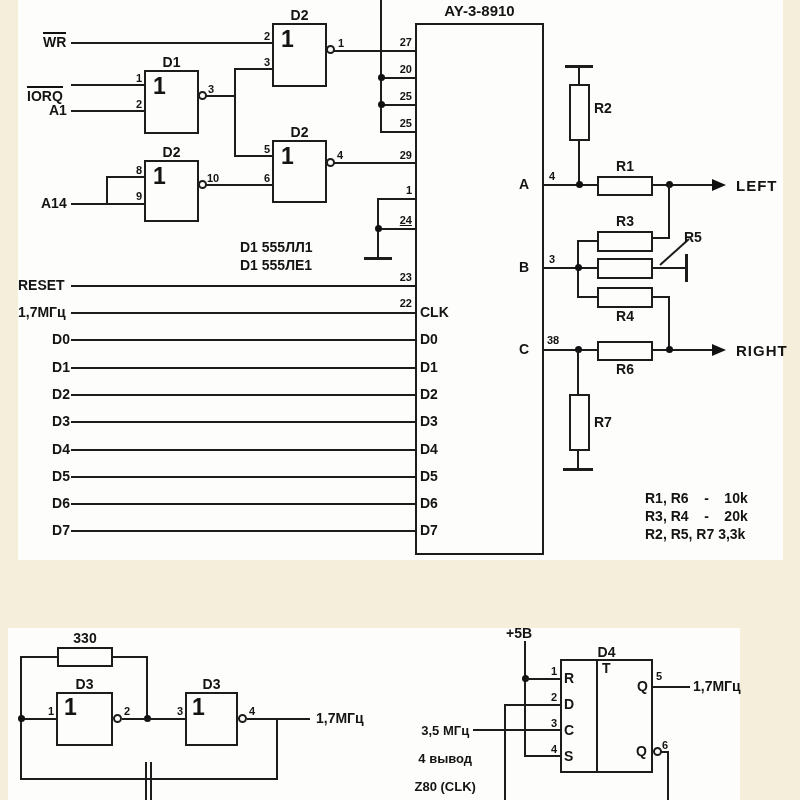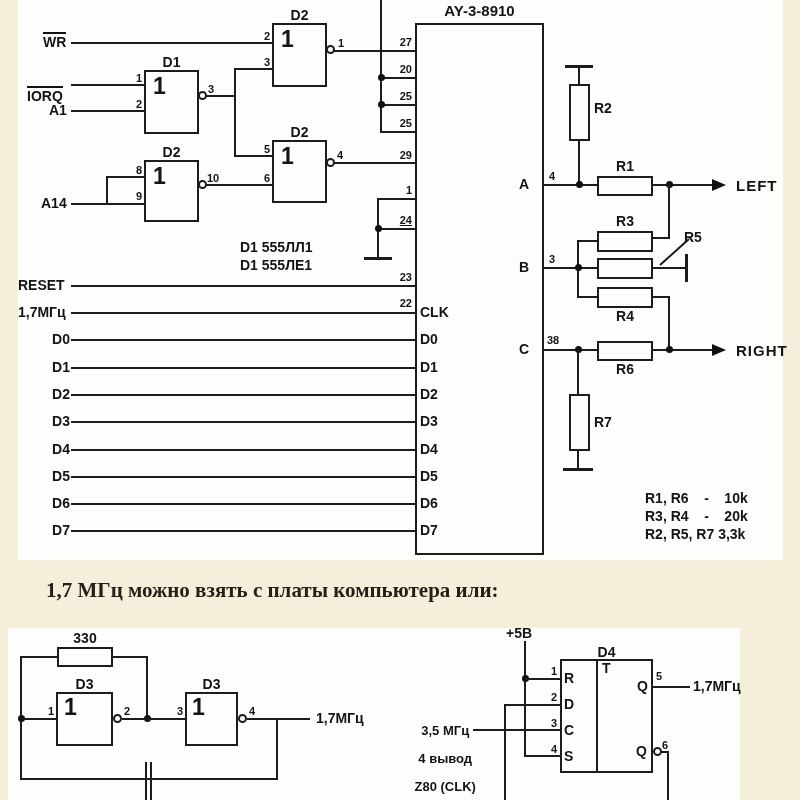--- a/index.html
+++ b/index.html
@@ -199,21 +199,20 @@
   <div class="w" style="left:577px;top:349px;width:2px;height:46px;"></div>
   <div class="box" style="left:569px;top:394px;width:21px;height:57px;"></div>
   <div class="lbl" style="left:594px;top:415px;">R7</div>
   <div class="w" style="left:577px;top:450px;width:2px;height:19px;"></div>
   <div class="w" style="left:563px;top:468px;width:30px;height:3px;"></div>
 
   <div class="note" style="left:645px;top:489px;">R1, R6    -    10k</div>
   <div class="note" style="left:645px;top:507px;">R3, R4    -    20k</div>
   <div class="note" style="left:645px;top:525px;">R2, R5, R7 3,3k</div>
 
-  <div id="heading">1,7 МГц можно взять с платы компьютера или:</div>
 
   <div class="w" style="left:20px;top:656px;width:2px;height:124px;"></div>
   <div class="w" style="left:21px;top:656px;width:36px;height:2px;"></div>
   <div class="box" style="left:57px;top:647px;width:56px;height:20px;"></div>
   <div class="rlab" style="left:57px;top:630px;">330</div>
   <div class="w" style="left:113px;top:656px;width:35px;height:2px;"></div>
   <div class="w" style="left:146px;top:656px;width:2px;height:64px;"></div>
   <div class="dot" style="left:144px;top:715px;"></div>
   <div class="w" style="left:21px;top:718px;width:35px;height:2px;"></div>
   <div class="dot" style="left:18px;top:715px;"></div>

